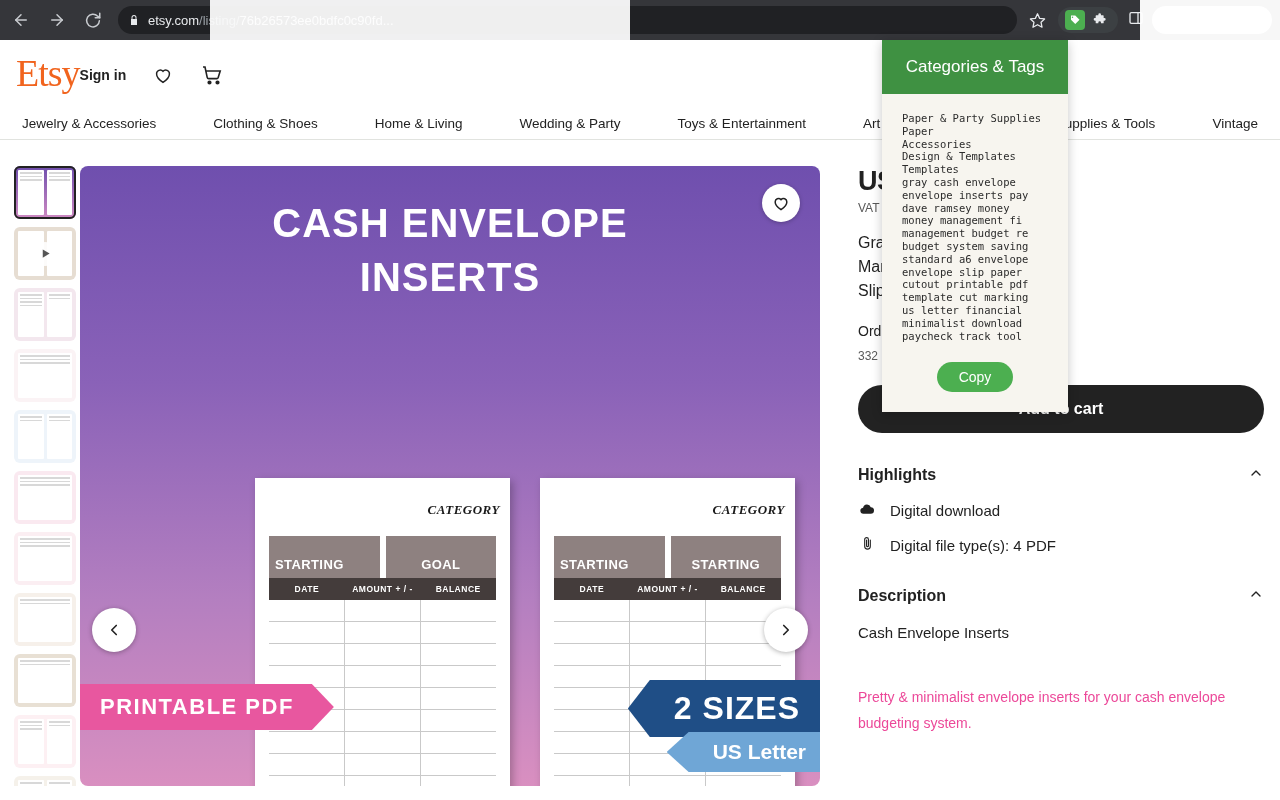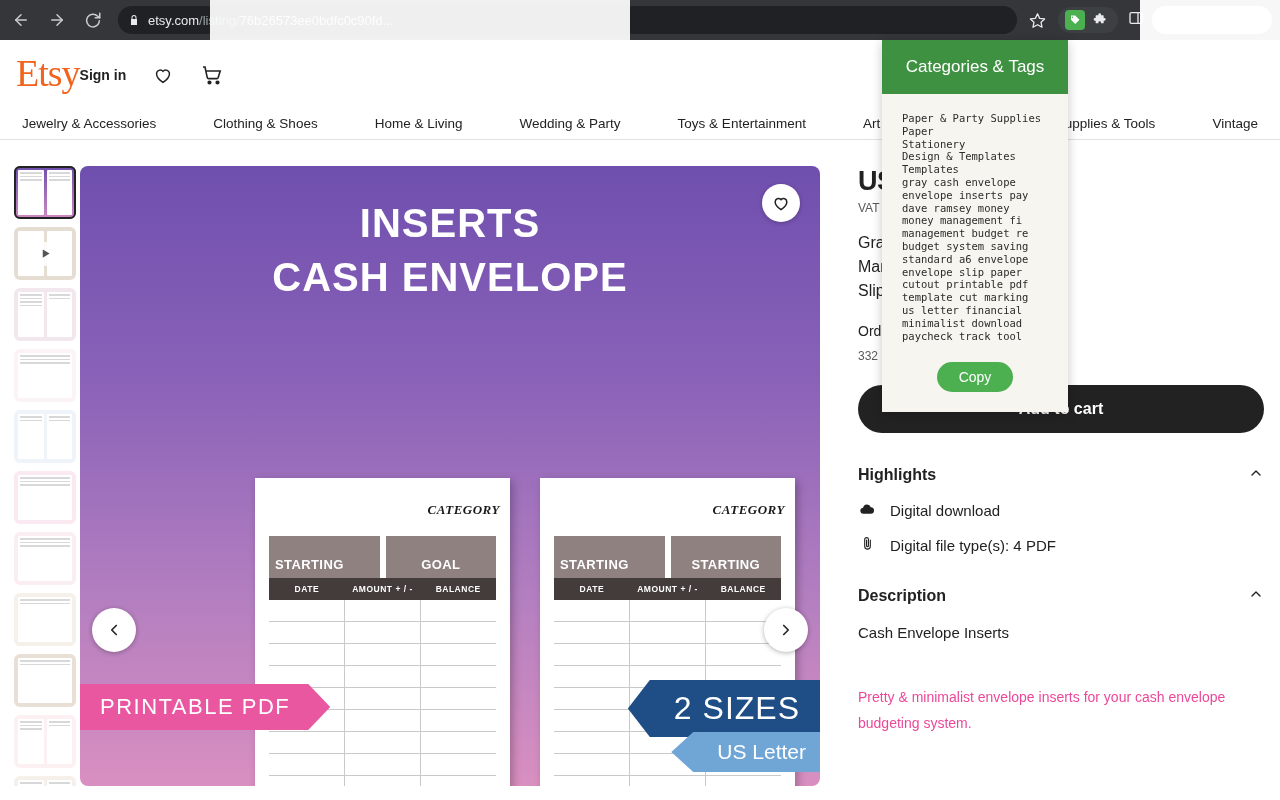--- a/index.html
+++ b/index.html
@@ -146,21 +146,21 @@
     background:#443c3b; color:#fff; display:flex; align-items:center;
     font-size:8.5px; font-weight:bold; letter-spacing:.5px;
   }
   .thead div { flex:1; text-align:center; }
   .tbody { position:absolute; top:122px; left:14px; right:14px; bottom:0; }
   .trow { height:22px; border-bottom:1px solid #c9c9c9; display:flex; }
   .trow div { flex:1; border-right:1px solid #c9c9c9; }
   .trow div:last-child { border-right:none; }
 
   .ribbon {
-    position:absolute; color:#fff; font-weight:normal; display:flex;
+    position:absolute; color:#fff; font-weight:bold; display:flex;
     align-items:center; filter: drop-shadow(3px 3px 3px rgba(0,0,0,.3));
   }
   .rb-pink { background:#e8579f; }
   .rb-navy { background:#1f4e86; }
   .rb-blue { background:#6fa6d6; }
   .rb-left {
     left:-10px; padding: 10px 40px 10px 30px; font-size:22px; letter-spacing:1.5px;
     clip-path: polygon(0 0, calc(100% - 22px) 0, 100% 50%, calc(100% - 22px) 100%, 0 100%);
   }
   .rb-right {
@@ -434,22 +434,22 @@
           <div class="mini-line"></div>
           <div class="mini-line"></div>
         </div>
       </div>
   </div>
 
 </div>
 
 <div class="hero">
   <div class="hero-title">
+    <div>CASH ENVELOPE</div>
     <div>INSERTS</div>
-    <div>CASH ENVELOPE</div>
   </div>
 
   <div class="wish-btn">
     <svg width="20" height="20" viewBox="0 0 24 24" fill="none" stroke="#222" stroke-width="1.8">
         <path d="M12 20s-7-4.6-7-9.2A4 4 0 0 1 12 8a4 4 0 0 1 7 2.8C19 15.4 12 20 12 20z"></path>
       </svg>
   </div>
 
   <div class="sheet left">
     <div class="sheet-cat">CATEGORY</div>
@@ -644,21 +644,21 @@
   </div>
   <div class="desc-title">Cash Envelope Inserts</div>
   <div class="desc-body">Pretty &amp; minimalist envelope inserts for your cash envelope budgeting system.</div>
 </div>
 
 <div class="popup">
   <div class="popup-head">Categories &amp; Tags</div>
   <div class="popup-body">
     <div>Paper &amp; Party Supplies</div>
     <div>Paper</div>
-    <div>Stationery</div>
+    <div>Accessories</div>
     <div>Design &amp; Templates</div>
     <div>Templates</div>
     <div>gray cash envelope</div>
     <div>envelope inserts pay</div>
     <div>dave ramsey money</div>
     <div>money management fi</div>
     <div>management budget re</div>
     <div>budget system saving</div>
     <div>standard a6 envelope</div>
     <div>envelope slip paper</div>

